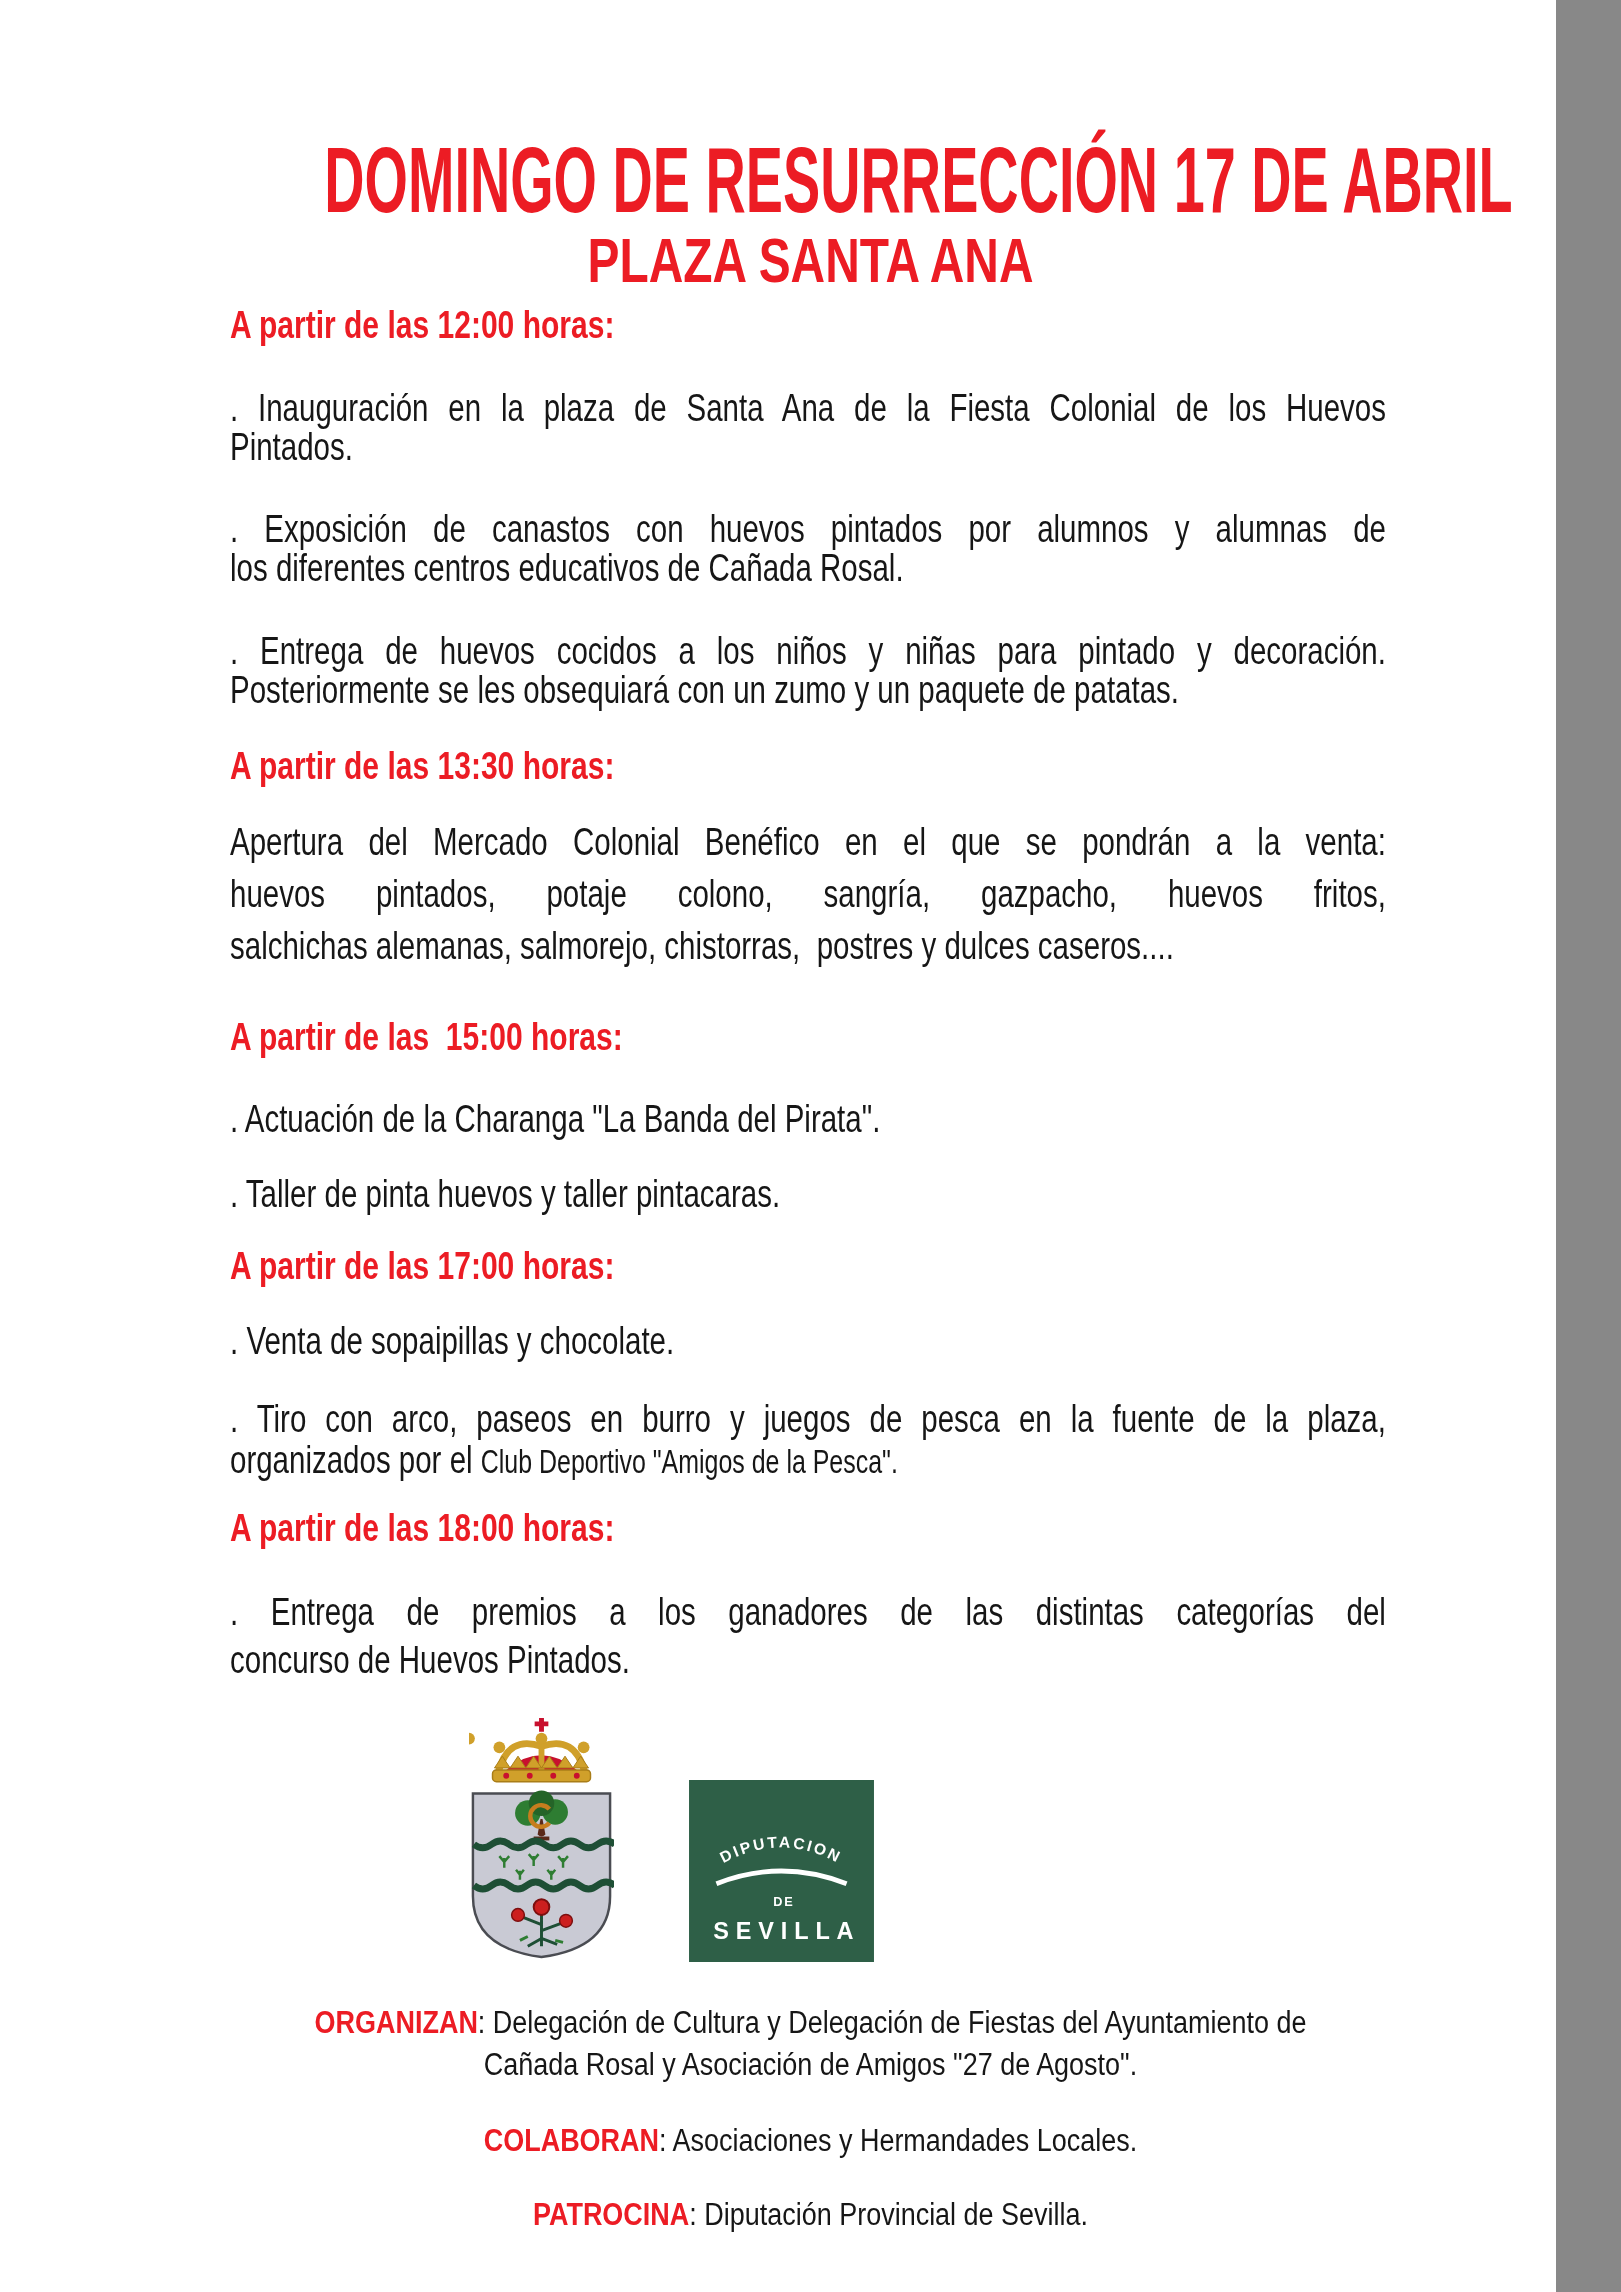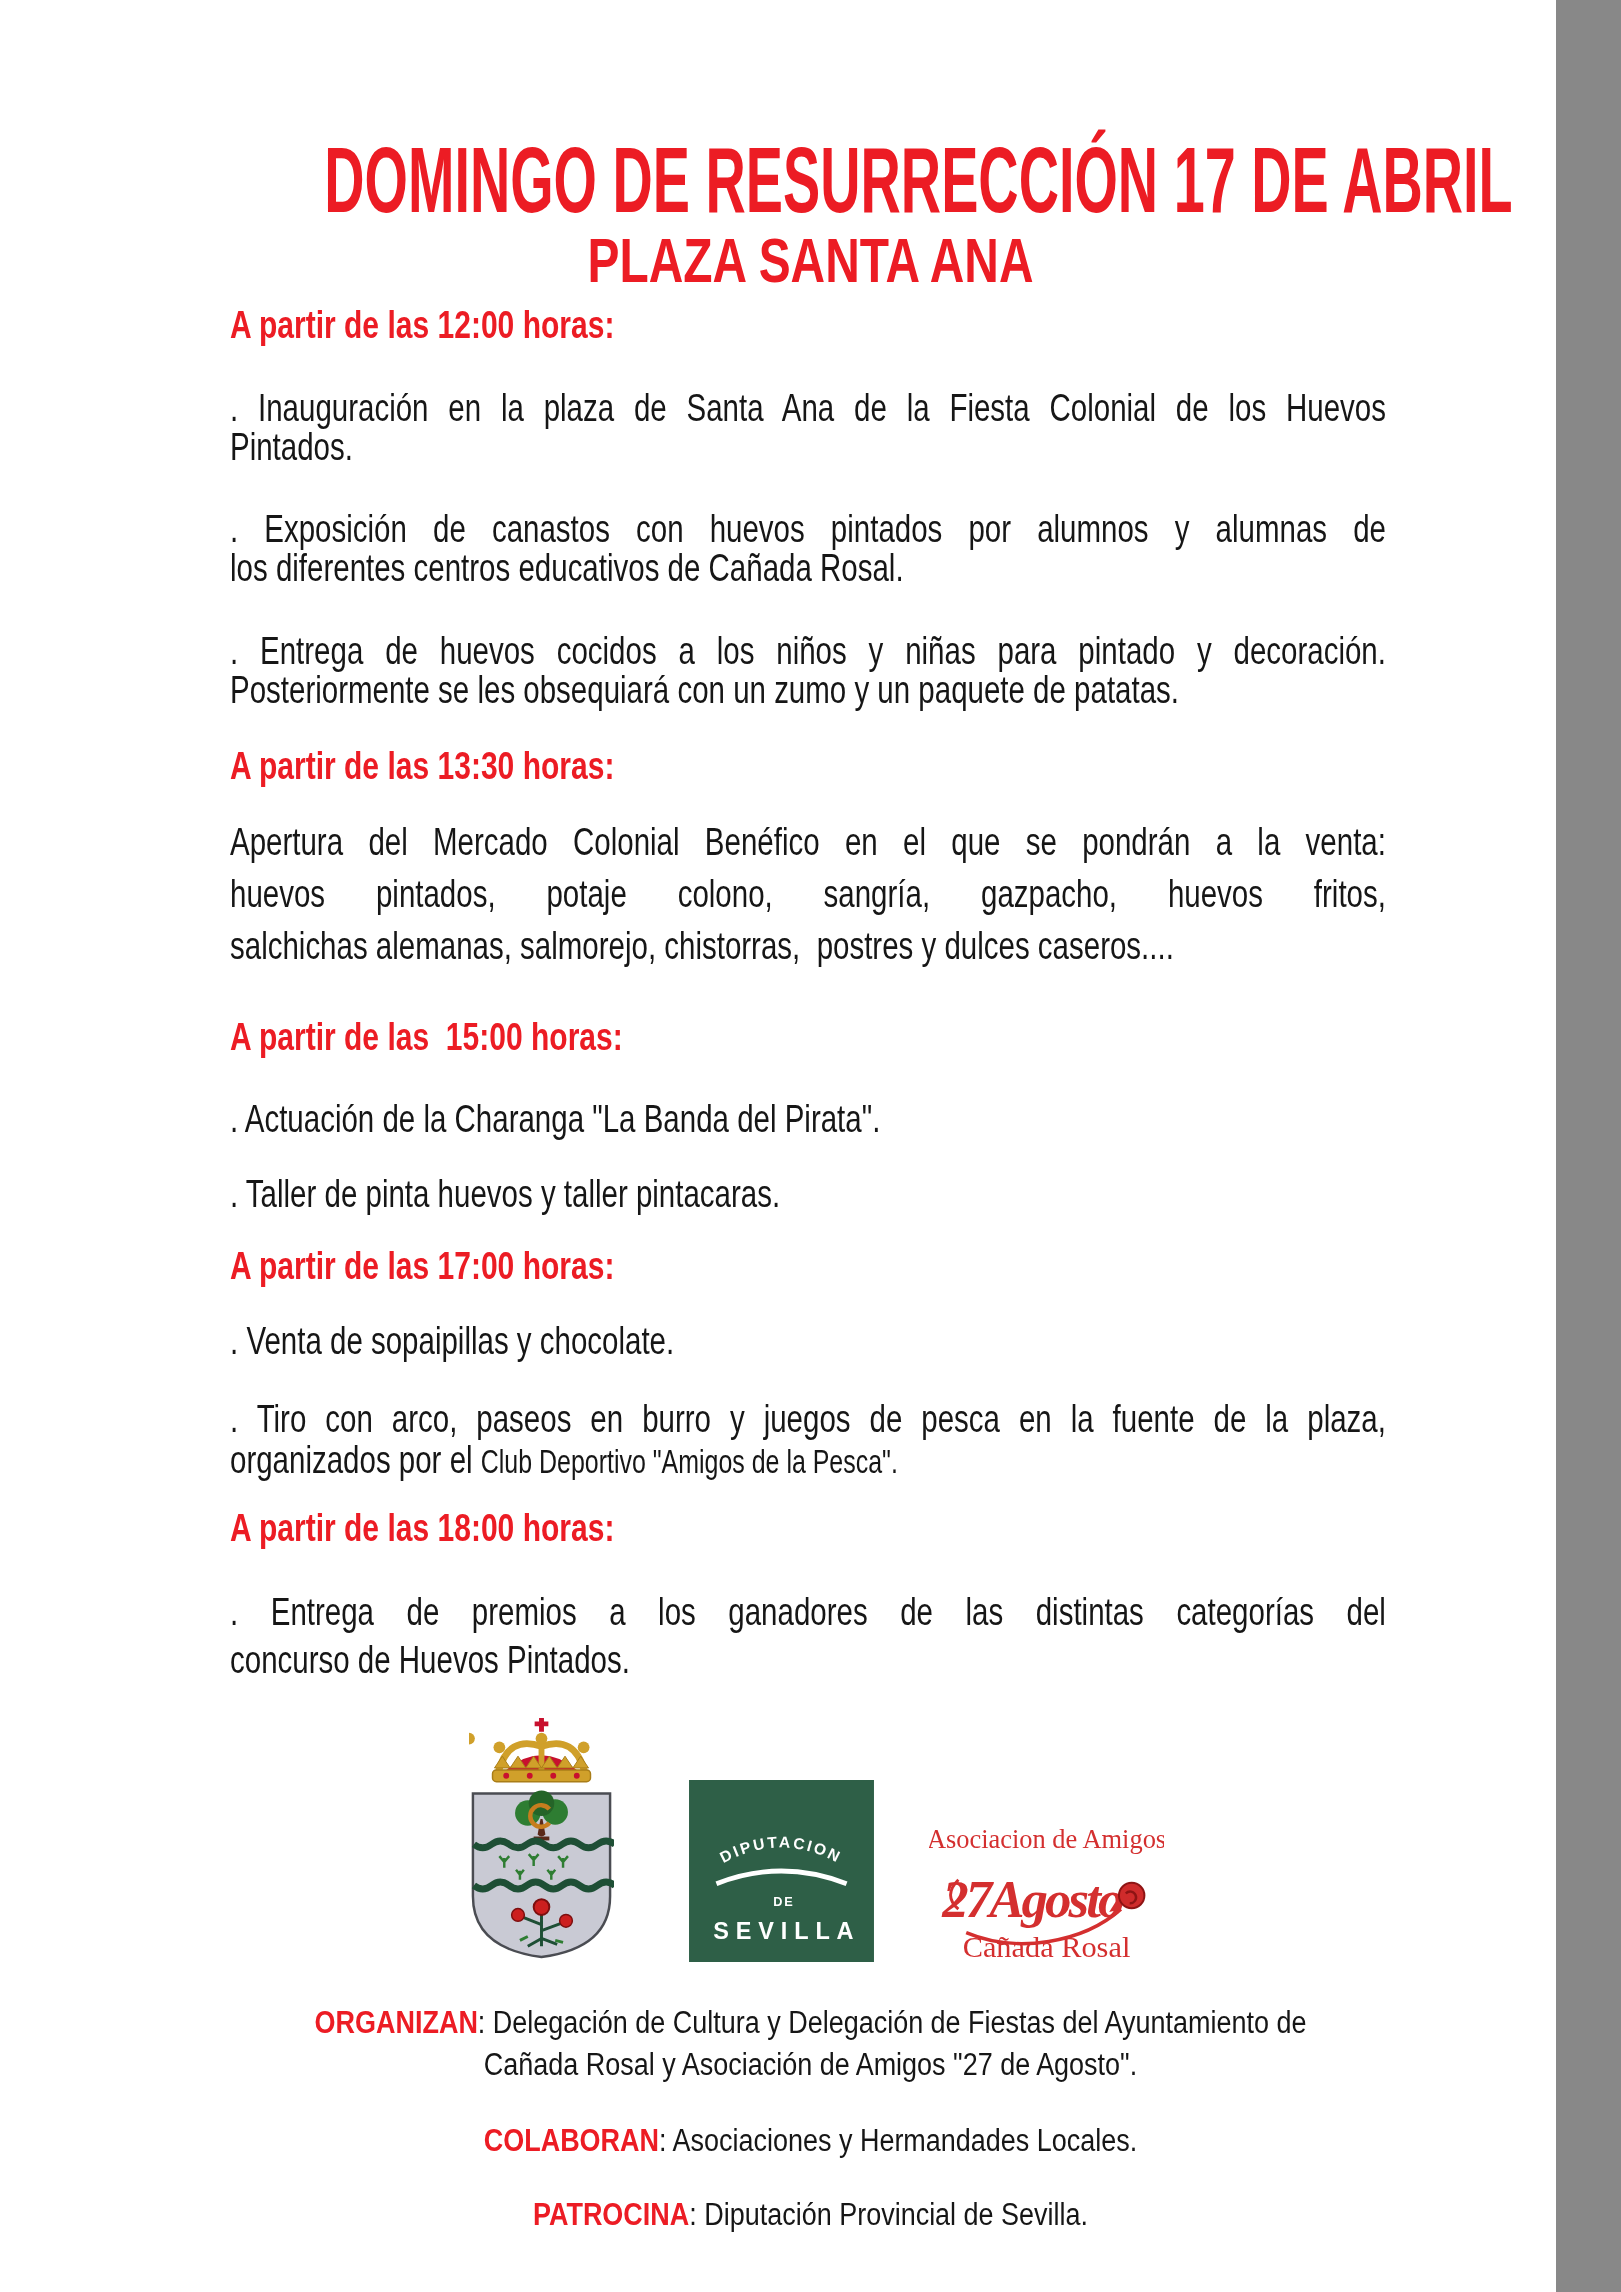--- a/index.html
+++ b/index.html
@@ -164,34 +164,20 @@
         </defs>
       <text font-size="16" font-weight="bold" fill="#ffffff" letter-spacing="2.5">
         <textPath href="#dipArc" startOffset="50%" text-anchor="middle">DIPUTACION</textPath>
       </text>
       <path d="M28,106 Q94,80 161,106" fill="none" stroke="#ffffff" stroke-width="5"></path>
       <text x="97" y="129" text-anchor="middle" font-size="13" font-weight="bold" fill="#ffffff" letter-spacing="2">DE</text>
       <text x="100" y="163" text-anchor="middle" font-size="24" font-weight="bold" fill="#ffffff" letter-spacing="7">SEVILLA</text>
     </svg>
   </div>
 
-  <div class="logo-box" style="left:929px;top:1819px;width:235px;height:147px">
-    <svg width="235" height="147" viewBox="0 0 240 150">
-      <text x="120" y="30" text-anchor="middle" class="serif" font-size="27" fill="#d42f2f">Asociacion de Amigos</text>
-      <text x="105" y="100" text-anchor="middle" class="serif" font-size="54" font-style="italic" font-weight="bold" fill="#d42f2f" letter-spacing="-3">27Agosto</text>
-      <path d="M30,62 q-16,16 0,30" fill="none" stroke="#d42f2f" stroke-width="3"></path>
-      <path d="M38,116 C90,138 158,126 196,92" fill="none" stroke="#d42f2f" stroke-width="3.5"></path>
-      <path d="M196,92 l-12,3 7,-11 Z" fill="#d42f2f"></path>
-      <g>
-        <circle cx="207" cy="78" r="13" fill="#cf2b2b" stroke="#8e1414" stroke-width="2"></circle>
-        <path d="M207,78 m-6,-2 a6,6 0 1 1 4,10" fill="none" stroke="#8e1414" stroke-width="2.5"></path>
-      </g>
-      <text x="120" y="141" text-anchor="middle" class="serif" font-size="31" fill="#d42f2f">Cañada Rosal</text>
-    </svg>
-  </div>
 
   <div class="abs foot" style="top:2002px"><span class="lbl">ORGANIZAN</span><span>: Delegación de Cultura y Delegación de Fiestas del Ayuntamiento de</span><br><span>Cañada Rosal y Asociación de Amigos "27 de Agosto".</span></div>
 
   <div class="abs foot" style="top:2120px"><span class="lbl">COLABORAN</span><span>: Asociaciones y Hermandades Locales.</span></div>
 
   <div class="abs foot" style="top:2194px"><span class="lbl">PATROCINA</span><span>: Diputación Provincial de Sevilla.</span></div>
 
 </div>
 
 

